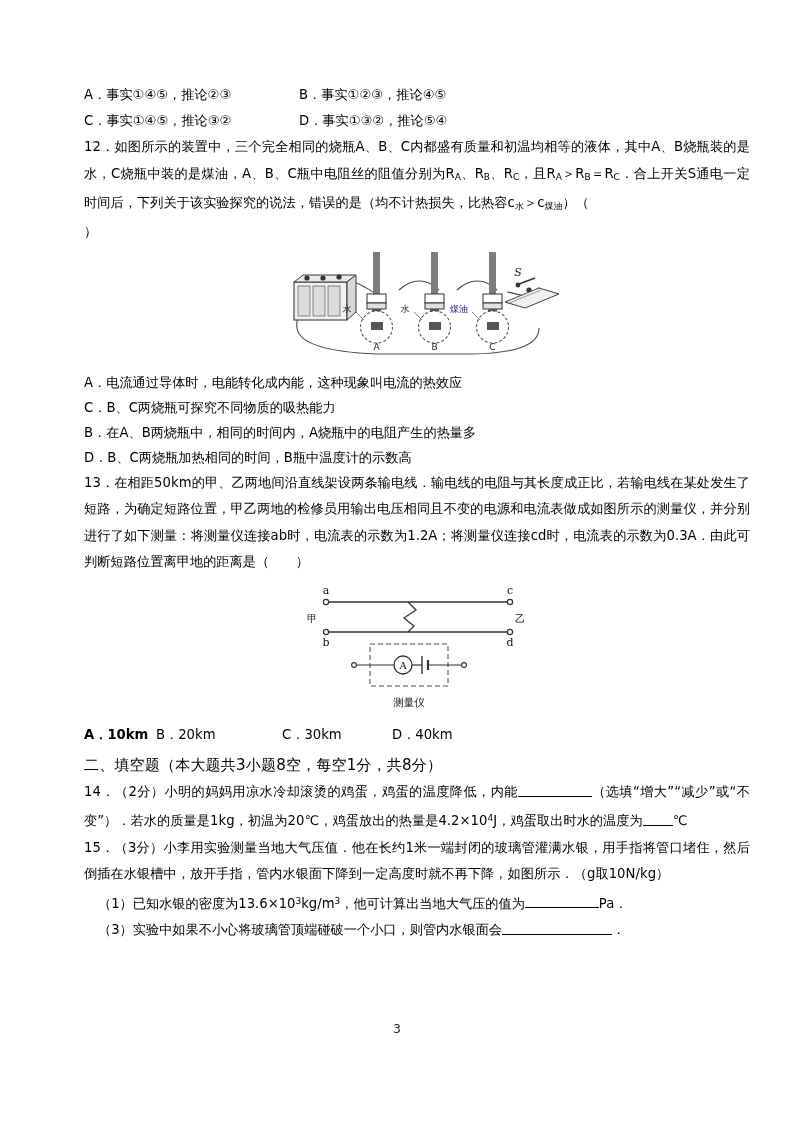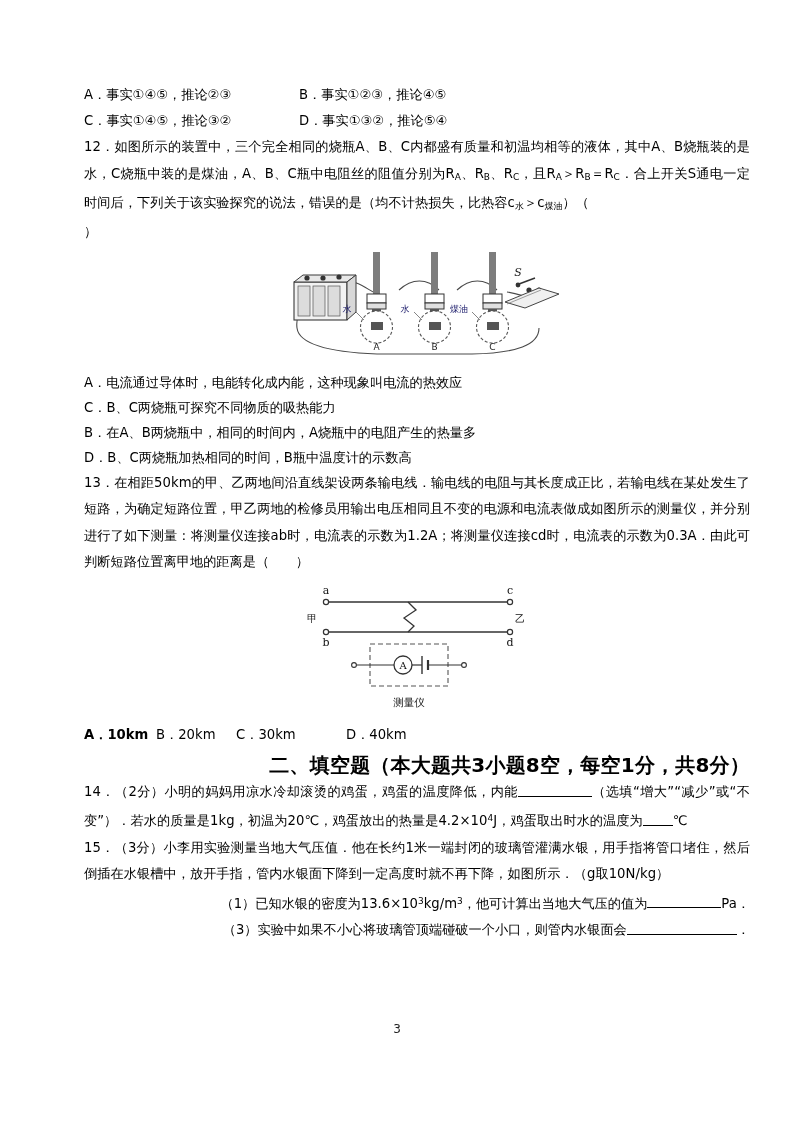--- a/index.html
+++ b/index.html
@@ -37,49 +37,48 @@
   }
   .opt-a { display: inline-block; width: 215px; }
   .opt-b { display: inline-block; }
   .ans-line {
     font-size: 13.2px;
     line-height: 25px;
   }
   .choice4 span { display: inline-block; }
   .c1 { width: 72px; font-weight: bold; }
   .c2 { width: 80px; }
-  .c3 { width: 110px; }
+  .c3 { width: 110px; margin-left: 46px; }
   .sec-head {
-    font-weight: bold;
-    font-size: 20px;
+    font-weight: normal;
+    font-size: 15px;
     line-height: 28px;
     margin-top: 4px;
     letter-spacing: 0.2px;
-    text-align: right;
   }
   sub { font-size: 0.68em; vertical-align: -0.22em; }
   sup { font-size: 0.68em; vertical-align: 0.42em; }
   .blank { display:inline-block; border-bottom: 1px solid #000; height: 0.95em; vertical-align: -1px;}
   .bl-long { width: 74px; }
   .bl-mid  { width: 62px; }
   .bl-short{ width: 30px; }
   .bl-xl   { width: 110px; }
   .fig {
     text-align: center;
     margin: 4px 0 6px 0;
   }
   .pagenum {
     position: absolute;
     left: 0; right: 0;
     top: 1022px;
     text-align: center;
     font-size: 12px;
     color: #222;
   }
-  .sub-item { padding-left: 14px; font-size: 13.2px; line-height: 26.5px; text-align: right; }
+  .sub-item { padding-left: 14px; font-size: 13.2px; line-height: 26.5px; }
 </style>
 </head>
 <body>
 
 <div class="page">
 
   <div class="opt-row">
     <span class="opt-a">A．事实①④⑤，推论②③</span><span class="opt-b">B．事实①②③，推论④⑤</span>
   </div>
   <div class="opt-row">

